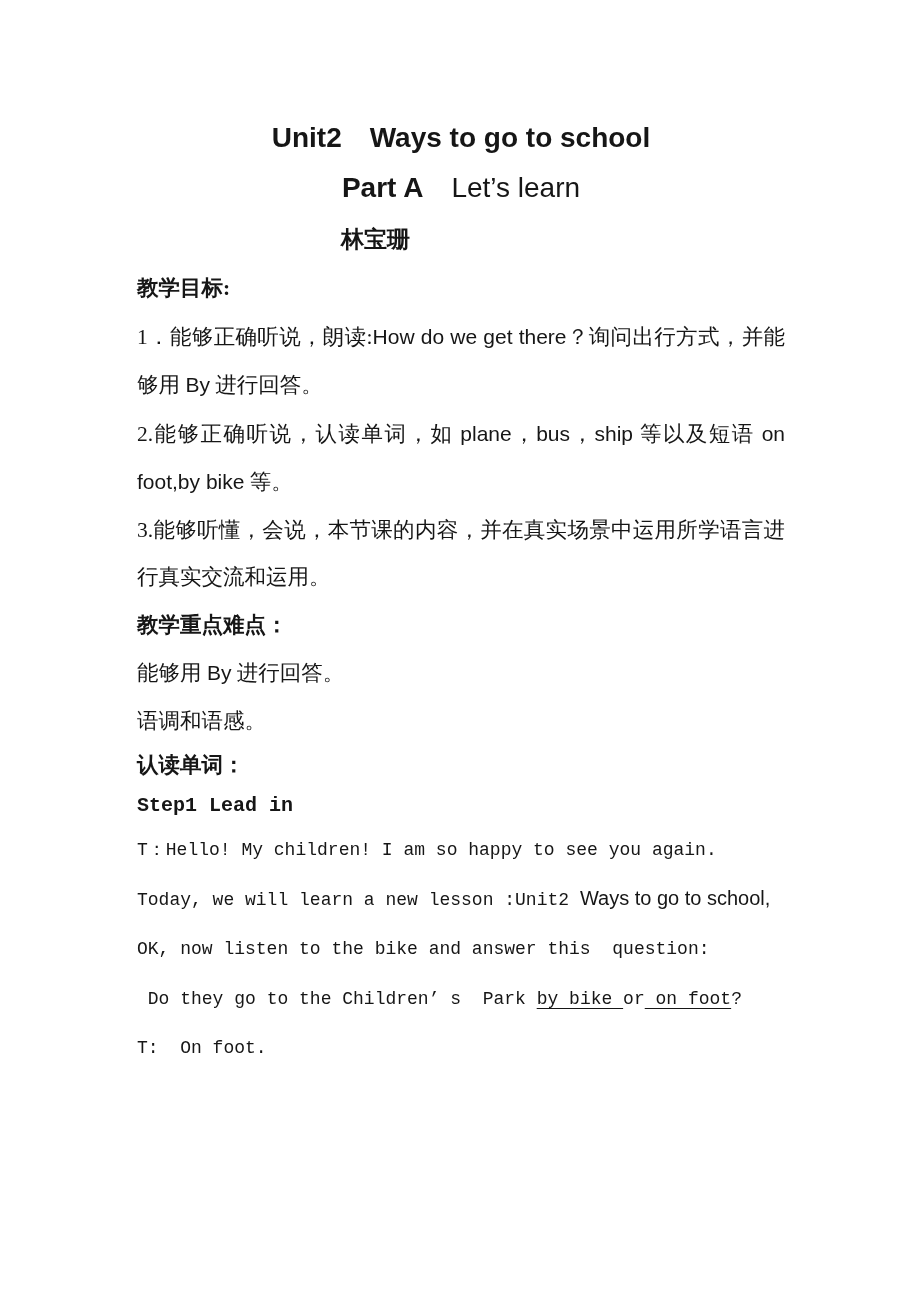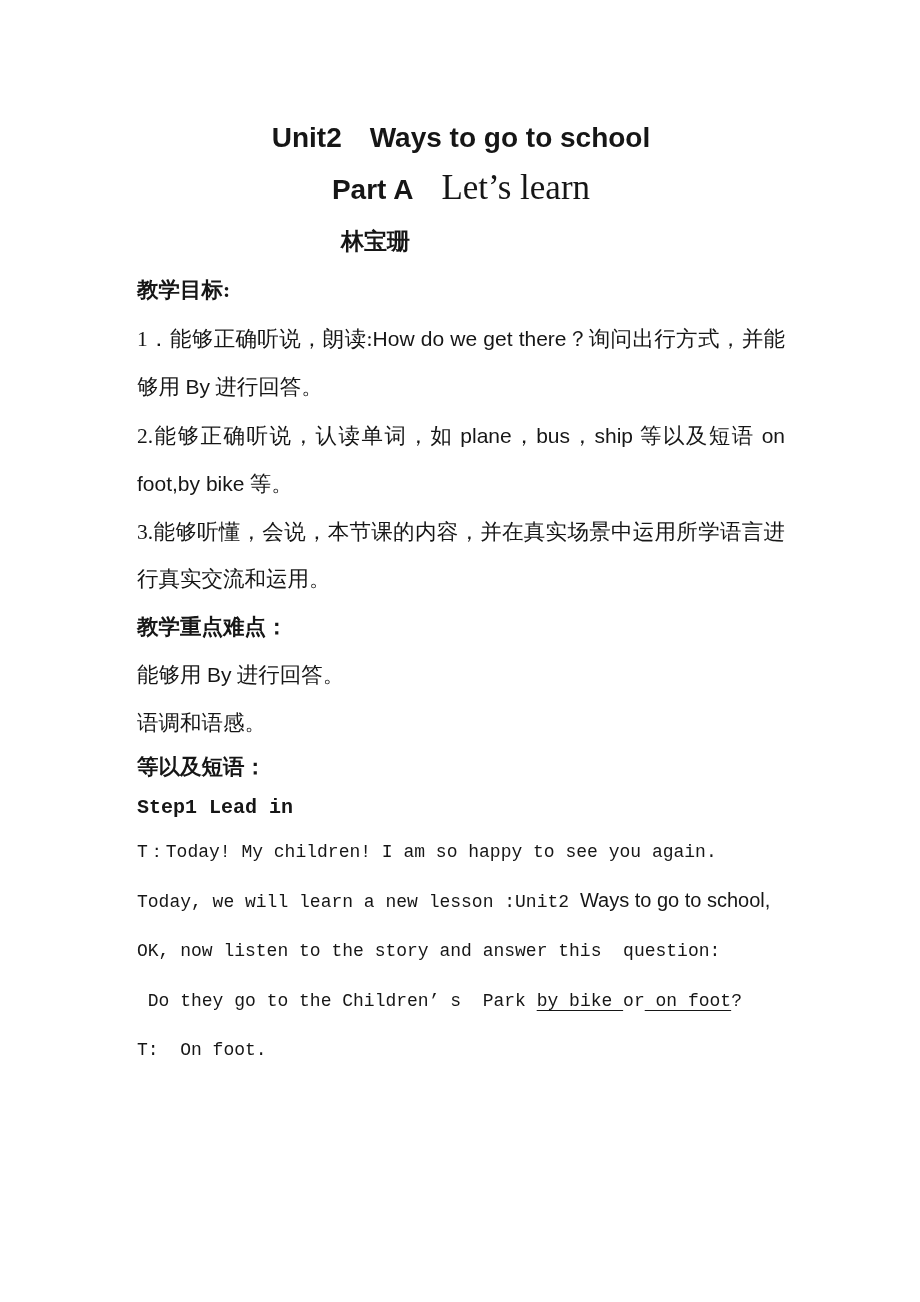--- a/index.html
+++ b/index.html
@@ -15,22 +15,22 @@
   .line { line-height: 47.5px; font-size: 21.5px; }
   .fill { text-align: justify; text-align-last: justify; }
 
   
   .t1, .t2 { text-align: center; line-height: 48px; }
   .t1 .tb, .t2 .tb {
     font-family: "Liberation Sans", sans-serif;
     font-weight: bold; font-size: 28px;
   }
   .t2 .tr {
-    font-family: Liberation Serif, serif;
-    font-weight: normal; font-size: 35px;
+    font-family: Liberation Sans, sans-serif;
+    font-weight: normal; font-size: 28px;
   }
   .gap { margin-left: 28px; }
 
   
   .author { line-height: 50px; padding-left: 204px; }
   .author .an {
     font-family: "Liberation Sans", sans-serif;
     font-weight: bold; font-size: 23px;
   }
 
@@ -106,38 +106,38 @@
   <div class="line">
     <span class="cn">能够用 </span><span class="en">By</span><span class="cn"> 进行回答。</span>
   </div>
 
 
   <div class="line">
     <span class="cn">语调和语感。</span>
   </div>
 
   <div class="line h tight40">
-    <span>等以及短语：</span>
+    <span>认读单词：</span>
   </div>
 
   <div class="line tight38">
     <span class="monob pre">Step1 Lead in</span>
   </div>
 
   <div class="line">
-    <span class="mono pre">T：Today! My children! I am so happy to see you again.</span>
+    <span class="mono pre">T：Hello! My children! I am so happy to see you again.</span>
   </div>
 
   <div class="line">
     <span class="mono pre">Today, we will learn a new lesson :Unit2 </span><span class="en2">Ways to go to school,</span>
   </div>
 
 
   <div class="line">
-    <span class="mono pre">OK, now listen to the story and answer this  question:</span>
+    <span class="mono pre">OK, now listen to the bike and answer this  question:</span>
   </div>
 
   <div class="line">
     <span class="mono pre"> Do they go to the Children’ s  Park </span><span class="mono pre u">by bike </span><span class="mono pre">or</span><span class="mono pre u"> on foot</span><span class="mono pre">?</span>
   </div>
 
   <div class="line">
     <span class="mono pre">T:  On foot.</span>
   </div>
 

